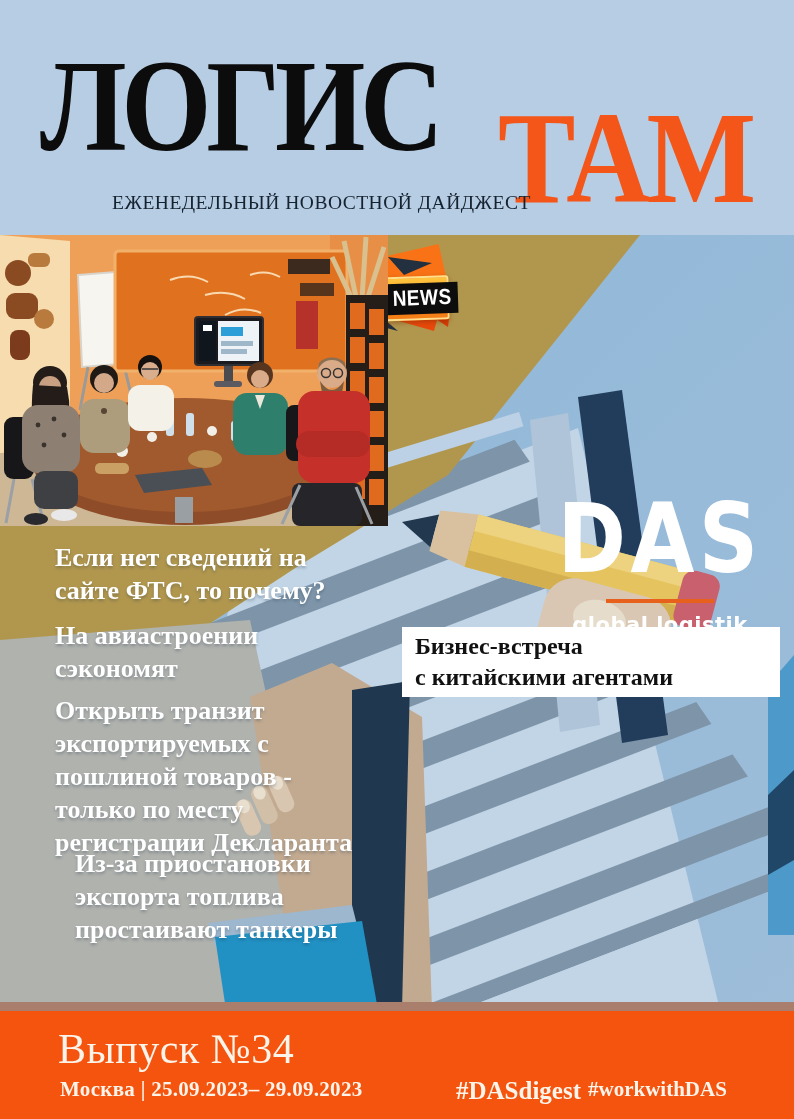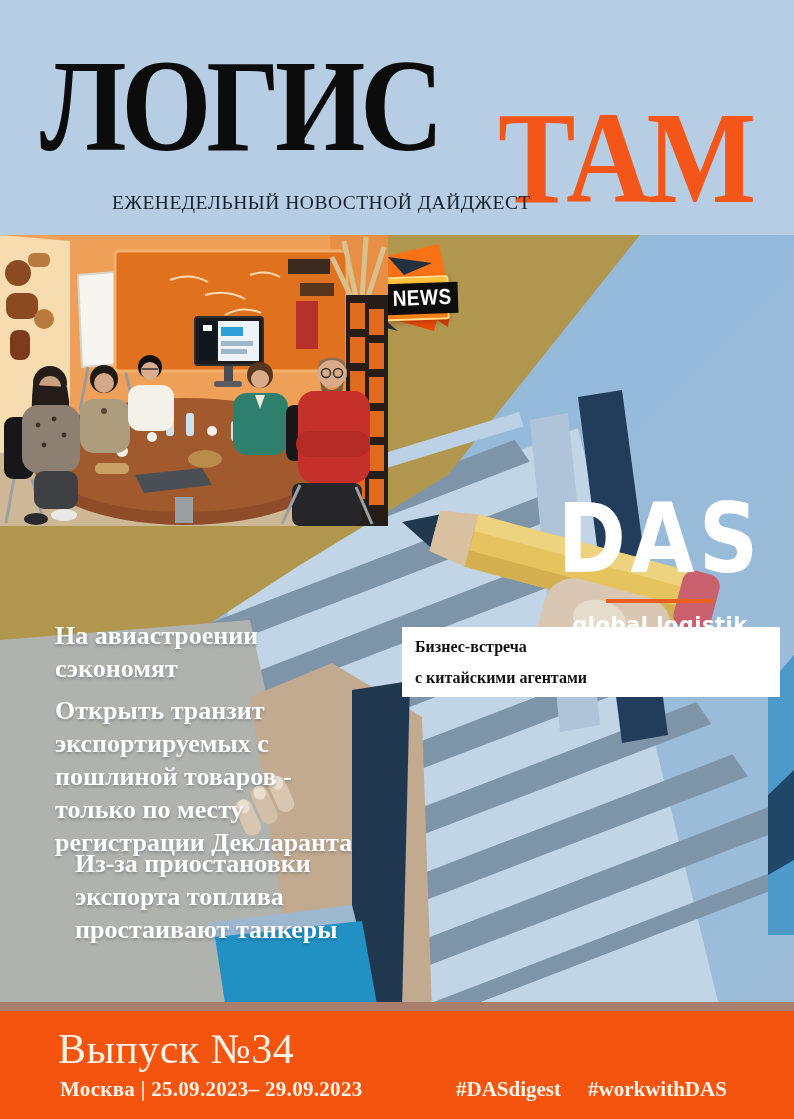--- a/index.html
+++ b/index.html
@@ -79,35 +79,35 @@
        font-family:"DejaVu Sans","Liberation Sans",sans-serif;margin-top:48px;}
   .das .name{
     font-size:96px;line-height:1;font-weight:700;letter-spacing:5px;
     transform:scaleX(.86);transform-origin:center top;
   }
   .das .rule{width:108px;height:4px;background:#E8611C;margin:12px auto 10px;}
   .das .tagline{font-size:21px;font-weight:700;letter-spacing:.5px;}
   .feature-box{
     position:absolute;left:402px;top:392px;width:378px;height:70px;z-index:3;
     background:#fff;box-sizing:border-box;padding:4px 10px 0 13px;
-    font-size:16px;line-height:31px;font-weight:700;color:#111;
+    font-size:24px;line-height:31px;font-weight:700;color:#111;
     white-space:pre-line;
   }
   .photo{position:absolute;left:400px;top:476px;width:388px;height:291px;z-index:3;}
   
   .footer{position:absolute;left:0;top:1002px;width:794px;height:117px;z-index:5;}
   .footer .strip{height:9px;background:#A97E6C;}
   .footer .bar{height:108px;background:#F4540E;position:relative;color:#FBF4EA;}
   .footer .issue{
     position:absolute;left:58px;top:14px;font-size:42px;font-weight:400;letter-spacing:.5px;
   }
   .footer .meta{
     position:absolute;left:60px;top:66px;font-size:21px;font-weight:700;letter-spacing:.3px;
   }
-  .footer .tag1{position:absolute;left:456px;top:66px;font-size:21px;font-weight:700;}
+  .footer .tag1{position:absolute;left:456px;top:66px;font-size:25px;font-weight:700;}
   .footer .tag2{position:absolute;left:588px;top:66px;font-size:21px;font-weight:700;}
 </style>
 </head>
 <body>
 
 <div class="page">
 
   <div class="title-black">ЛОГИС</div>
   <div class="title-orange">ТАМ</div>
   <div class="subtitle">ЕЖЕНЕДЕЛЬНЫЙ НОВОСТНОЙ ДАЙДЖЕСТ</div>
@@ -201,20 +201,22 @@
     </div>
 
     <div class="news-box">
       <div class="head">НОВОСТЬ НЕДЕЛИ</div>
       <div class="body">На октябрь 2023 года
 экспортная пошлина – 7%
 (только на удобрения –
 10%)</div>
     </div>
 
+    <div class="headline h1">Если нет сведений на
+сайте ФТС, то почему?</div>
     <div class="headline h2">На авиастроении
 сэкономят</div>
     <div class="headline h3">Открыть транзит
 экспортируемых с
 пошлиной товаров -
 только по месту
 регистрации Декларанта</div>
     <div class="headline h4">Из-за приостановки
 экспорта топлива
 простаивают танкеры</div>

